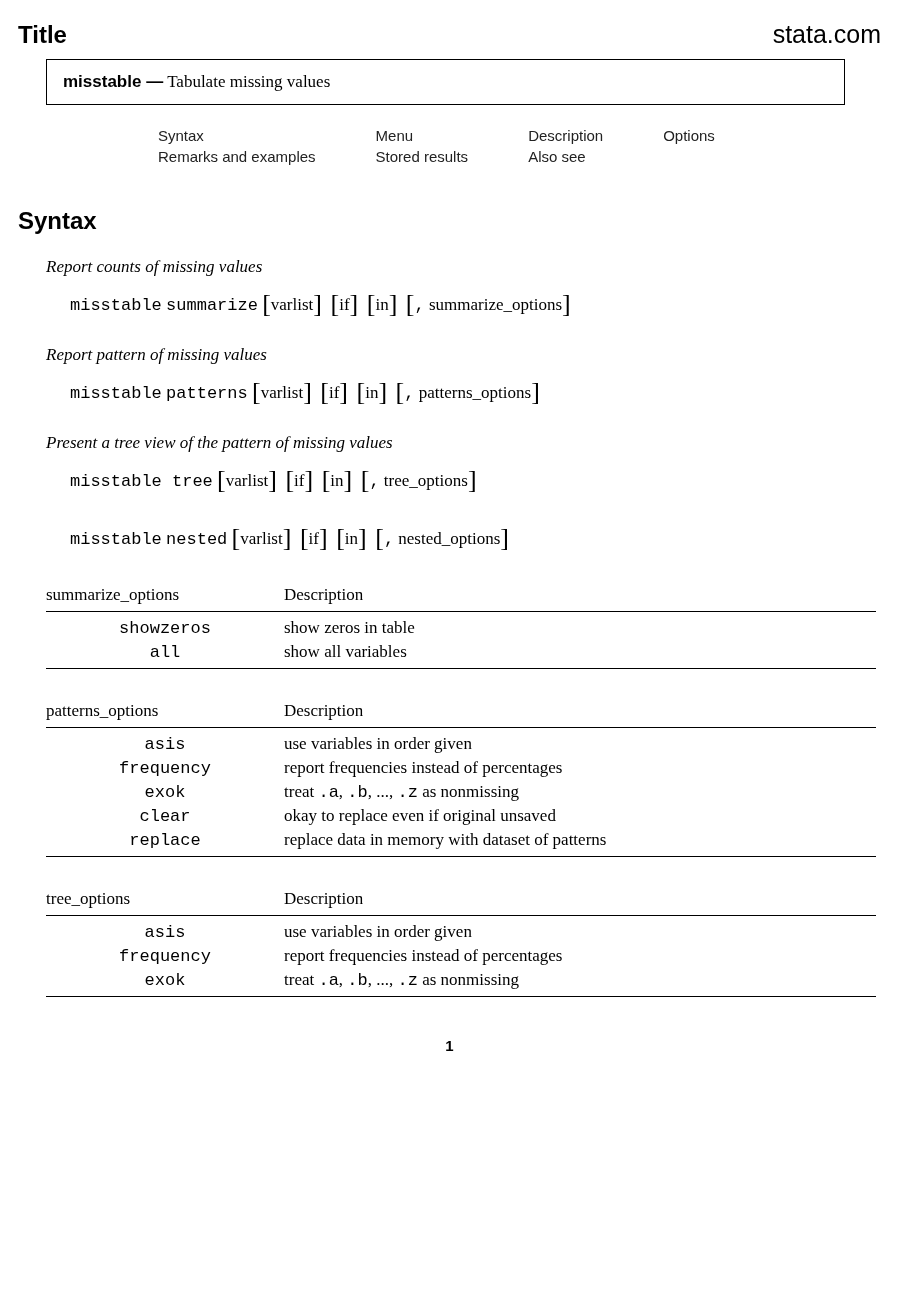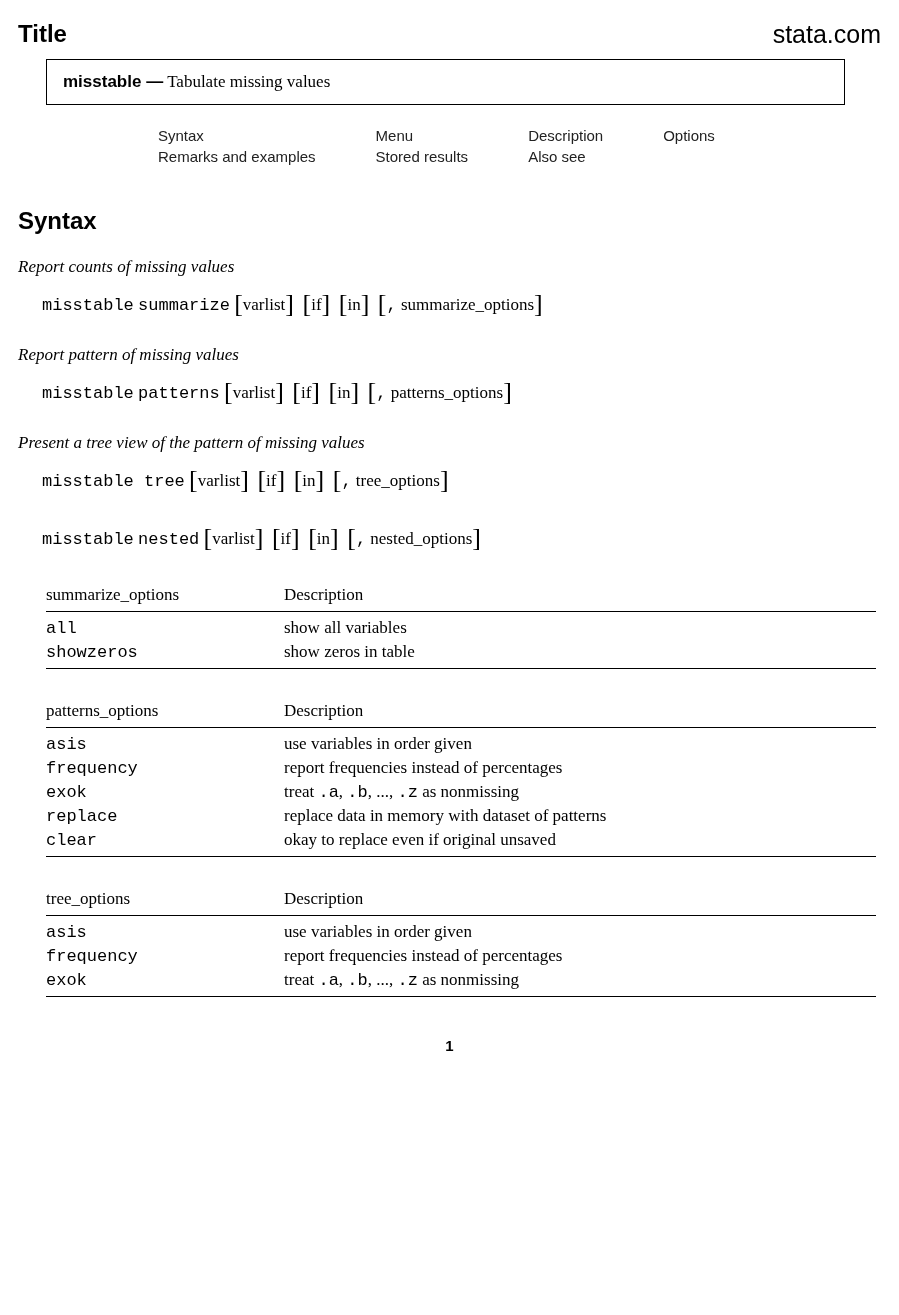--- a/index.html
+++ b/index.html
@@ -1,29 +1,29 @@
 <!DOCTYPE html>
 <html><head>
   <meta charset="utf-8">
   <style>
     body { font-family: Georgia, 'Times New Roman', serif; font-size: 16px; color: #000; background: #fff; margin: 0; padding: 20px 18px; width: 899px; box-sizing: border-box; }
-    .header-row { display: flex; justify-content: space-between; align-items: flex-start; margin-bottom: 10px; gap: 31px; }
+    .header-row { display: flex; justify-content: space-between; align-items: center; margin-bottom: 10px; gap: 31px; }
     .title-h { font-family: Arial, Helvetica, sans-serif; font-size: 24px; font-weight: bold; }
     .brand { font-family: Arial, Helvetica, sans-serif; font-size: 25px; font-weight: normal; }
     .title-box { border: 1px solid #000; padding: 12px 16px; margin: 0 36px 20px 28px; }
     .title-box .cmd { font-family: Arial, Helvetica, sans-serif; font-weight: bold; font-size: 17px; }
     .title-box .desc { font-family: Georgia, serif; font-size: 17px; }
     .nav-links { margin: 18px 0 40px 140px; }
     .nav-links table { border-collapse: collapse; }
     .nav-links td { padding: 2px 60px 2px 0; color: #222; font-family: Arial, Helvetica, sans-serif; font-size: 15px; }
     .section-h { font-family: Arial, Helvetica, sans-serif; font-size: 24px; font-weight: bold; margin: 30px 0 22px 0; }
-    .syntax-group { margin-bottom: 28px; }
+    .syntax-group { margin-left: 28px; margin-bottom: 28px; }
     .syntax-caption { font-style: italic; font-size: 17px; margin-bottom: 10px; }
     .syntax-line { font-size: 17px; margin-left: 24px; white-space: nowrap; }
-    .tt { font-family: 'Courier New', Courier, monospace; }
+    .tt { font-family: 'Courier New', Courier, monospace; text-align: center; }
     .it { }
     .ul { text-underline-offset: 3px; }
     .opt-bracket { font-size: 26px; font-family: Georgia, serif; position: relative; top: 2px; font-weight: 300; }
     .options-table { margin: 0 28px 26px 28px; width: 830px; border-collapse: collapse; }
     .options-table th { text-align: left; font-weight: normal; padding: 6px 0; font-size: 17px; }
     .options-table td { padding: 2px 0; font-size: 17px; vertical-align: baseline; }
     .options-table .col-opt { width: 238px; }
     .options-table thead tr { border-bottom: 1px solid #000; }
     .options-table tbody { }
     .tbody-border { border-bottom: 1px solid #000; }
@@ -113,26 +113,26 @@
 
 <table class="options-table">
   <thead>
     <tr>
       <th class="col-opt it">summarize_options</th>
       <th>Description</th>
     </tr>
   </thead>
   <tbody class="tbody-border">
     <tr>
+      <td class="tt"><span class="ul">show</span><span>zeros</span></td>
+      <td>show zeros in table</td>
+    </tr>
+    <tr>
       <td class="tt"><span class="ul">all</span><span></span></td>
       <td>show all variables</td>
-    </tr>
-    <tr>
-      <td class="tt"><span class="ul">show</span><span>zeros</span></td>
-      <td>show zeros in table</td>
     </tr>
   </tbody>
 </table>
 
 <table class="options-table">
   <thead>
     <tr>
       <th class="col-opt it">patterns_options</th>
       <th>Description</th>
     </tr>
@@ -144,26 +144,26 @@
     </tr>
     <tr>
       <td class="tt"><span class="ul">freq</span><span>uency</span></td>
       <td>report frequencies instead of percentages</td>
     </tr>
     <tr>
       <td class="tt">exok</td>
       <td>treat <span class="tt">.a</span>, <span class="tt">.b</span>, ..., <span class="tt">.z</span> as nonmissing</td>
     </tr>
     <tr>
+      <td class="tt">clear</td>
+      <td>okay to replace even if original unsaved</td>
+    </tr>
+    <tr>
       <td class="tt">replace</td>
       <td>replace data in memory with dataset of patterns</td>
-    </tr>
-    <tr>
-      <td class="tt">clear</td>
-      <td>okay to replace even if original unsaved</td>
     </tr>
   </tbody>
 </table>
 
 <table class="options-table">
   <thead>
     <tr>
       <th class="col-opt it">tree_options</th>
       <th>Description</th>
     </tr>

